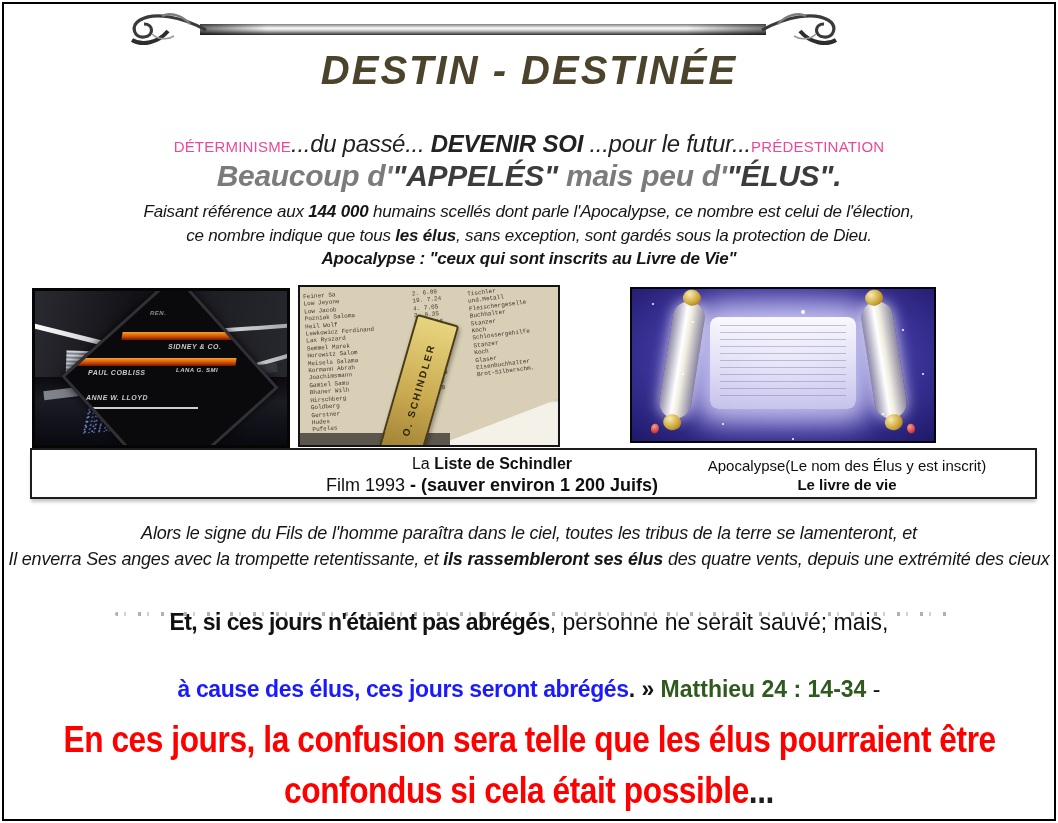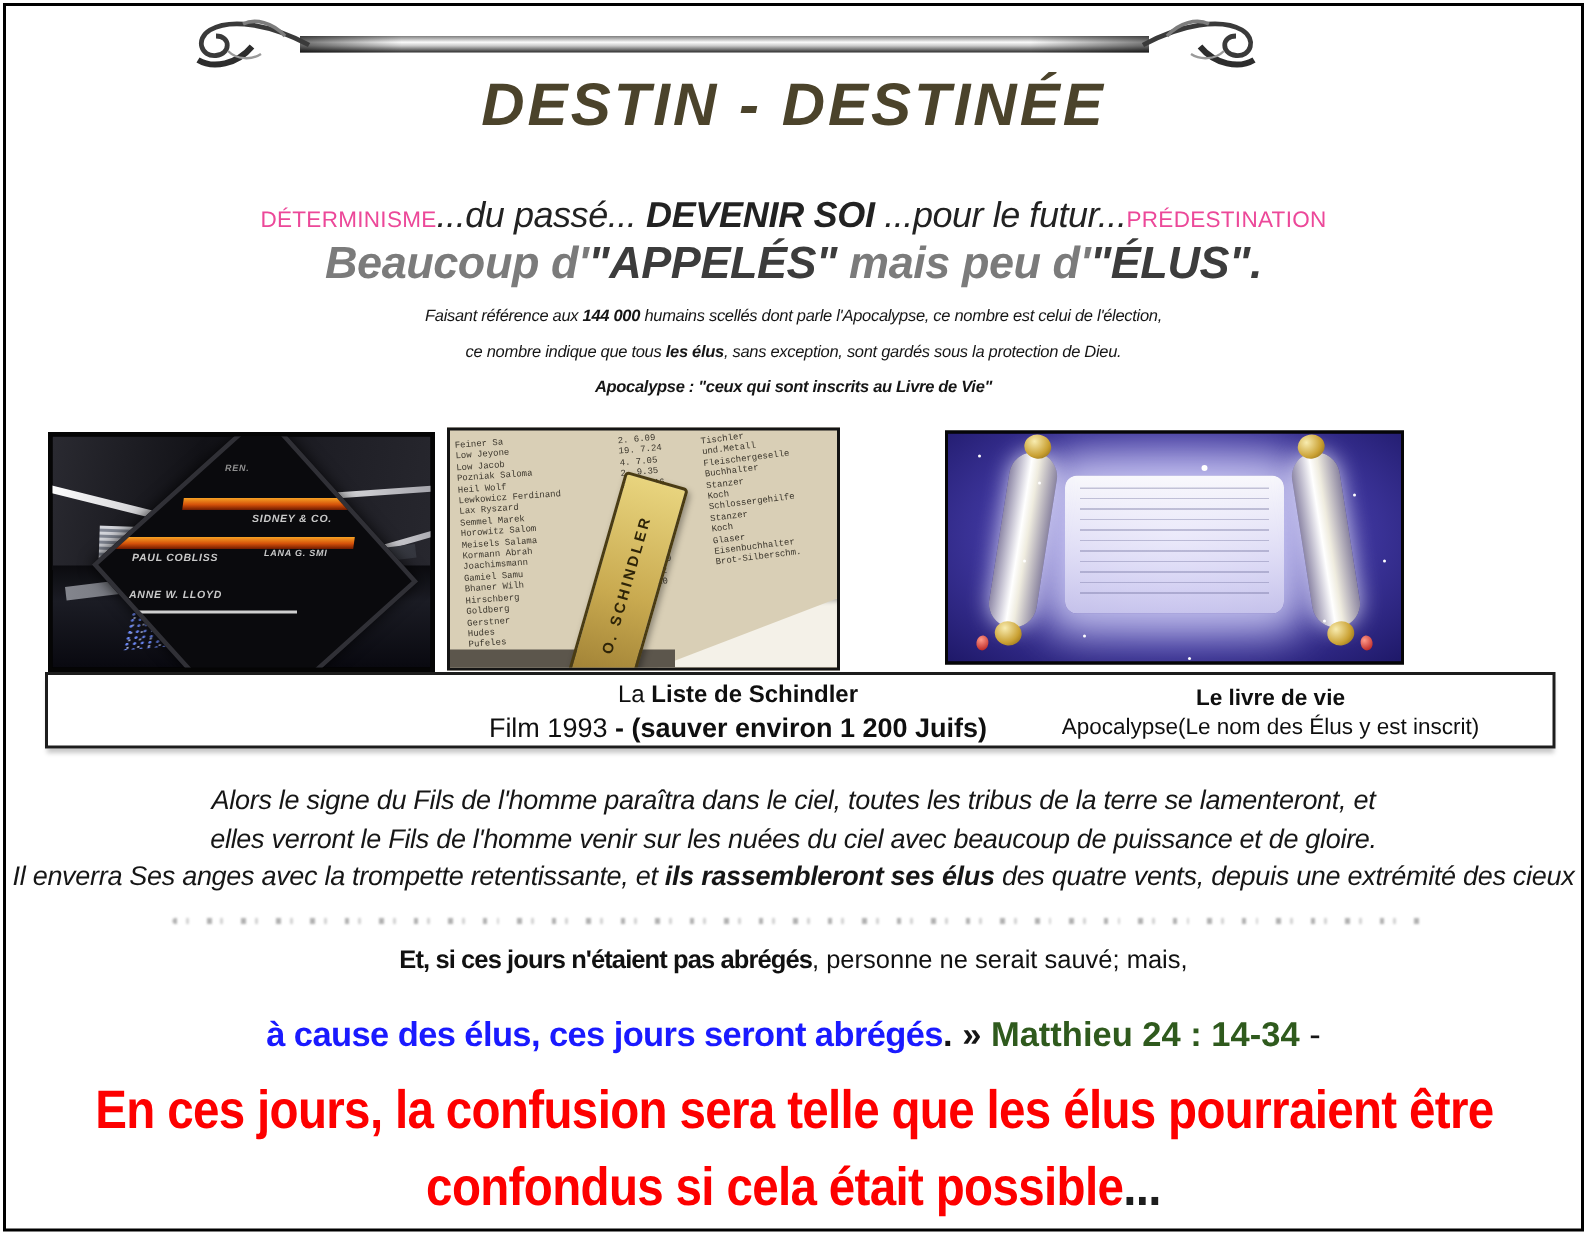--- a/index.html
+++ b/index.html
@@ -13,21 +13,21 @@
 
   
   .title{top:48px;font-size:40px;font-weight:bold;font-style:italic;color:#4b432b;letter-spacing:2px;}
   .subtitle{top:130px;font-size:24px;font-style:italic;color:#222;letter-spacing:-0.3px;}
   .subtitle .caps{font-size:15px;font-style:normal;letter-spacing:0.2px;color:#ec4899;}
   .subtitle b{letter-spacing:-0.2px;}
   .tagline{top:159px;font-size:30px;font-weight:bold;font-style:italic;letter-spacing:-0.3px;}
   .tagline .g{color:#7b7b7b;text-align:center;} .tagline .d{color:#3c3c3c;}
 
   
-  .intro{top:200px;font-size:11px;font-style:italic;line-height:23.5px;letter-spacing:-0.2px;color:#161616;}
+  .intro{top:200px;font-size:17px;font-style:italic;line-height:23.5px;letter-spacing:-0.2px;color:#161616;}
   .intro .up{font-style:normal;}
   .intro .last{font-weight:bold;}
 
   
   .fig{position:absolute;overflow:hidden;background:#000;}
   .fig1{left:32px;top:288px;width:252px;height:154px;border:3px solid #050505;}
   .fig2{left:298px;top:285px;width:258px;height:158px;border:2px solid #141414;background:#d9cfb6;}
   .fig3{left:630px;top:287px;width:302px;height:152px;border:2px solid #060608;}
   .capstrip{position:absolute;left:30px;top:448px;width:1003px;height:47px;background:#fff;
             border:2px solid #1d1d1d;box-shadow:0 4px 3px -1px rgba(0,0,0,0.22);}
@@ -91,21 +91,21 @@
          box-shadow:40px 18px 0 #fff,250px 26px 0 #fff,150px 8px 0 1px #fff,70px 120px 0 #fff,
                     230px 110px 0 #fff,140px 135px 0 #fff,30px 70px 0 #fff,270px 70px 0 #fff;}
 
   
   .m2931{top:521px;font-size:18px;font-style:italic;line-height:25.5px;letter-spacing:-0.2px;color:#161616;}
   .m2931 .ref{font-size:15px;letter-spacing:0;}
   .ghost{position:absolute;left:115px;top:612px;width:835px;height:4px;border-radius:2px;opacity:.5;
          filter:blur(.7px);
          background:repeating-linear-gradient(90deg,rgba(60,60,60,.8) 0 3px,transparent 3px 9px,
                     rgba(60,60,60,.45) 9px 11px,transparent 11px 23px);}
-  .v1{top:630px;font-size:17px;color:#111;}
+  .v1{top:609px;font-size:23px;color:#111;}
   .v1 b{letter-spacing:-0.6px;}
   .v2{top:676px;font-size:23px;font-weight:bold;}
   .v2 .blue{color:#1a1aff;letter-spacing:-0.4px;}
   .v2 .blk{color:#151515;}
   .v2 .green{color:#2f5a1d;text-align:right;}
   .v2 .dash{font-weight:normal;color:#151515;}
   .warn{top:714px;font-size:36px;font-weight:bold;color:#fd0000;line-height:51px;
         letter-spacing:-0.5px;transform:scaleX(.88);transform-origin:50% 0;}
   .warn .dots{color:#1d1d1d;}
 </style>
@@ -253,28 +253,27 @@
     </div>
     <div class="sparkles" style="left:20px;top:14px;"></div>
   </div>
 
   <div class="capstrip">
     <div class="cap cap2">
       <div class="r1"><span>La </span><b>Liste de Schindler</b></div>
       <div class="r2"><span>Film 1993 </span><b>- (sauver environ 1 200 Juifs)</b></div>
     </div>
     <div class="cap cap3">
+      <div>Apocalypse(Le nom des Élus y est inscrit)</div>
       <div style="font-weight:bold;">Le livre de vie</div>
-      <div>Apocalypse(Le nom des Élus y est inscrit)</div>
     </div>
   </div>
 
   <div class="row m2931">
     <div>Alors le signe du Fils de l'homme paraîtra dans le ciel, toutes les tribus de la terre se lamenteront, et</div>
-    <div>elles verront le Fils de l'homme venir sur les nuées du ciel avec beaucoup de puissance et de gloire.</div>
     <div><span>Il enverra Ses anges avec la trompette retentissante, et </span><b>ils rassembleront ses élus</b><span> des quatre vents, depuis une extrémité des cieux</span></div>
   </div>
 
   <div class="ghost"></div>
 
   <div class="row v1">
     <b>Et, si ces jours n'étaient pas abrégés</b><span>, personne ne serait sauvé; mais,</span>
   </div>
   <div class="row v2">
     <span class="blue">à cause des élus, ces jours seront abrégés</span><span class="blk">. » </span><span class="green">Matthieu 24 : 14-34</span><span class="dash"> -</span>

